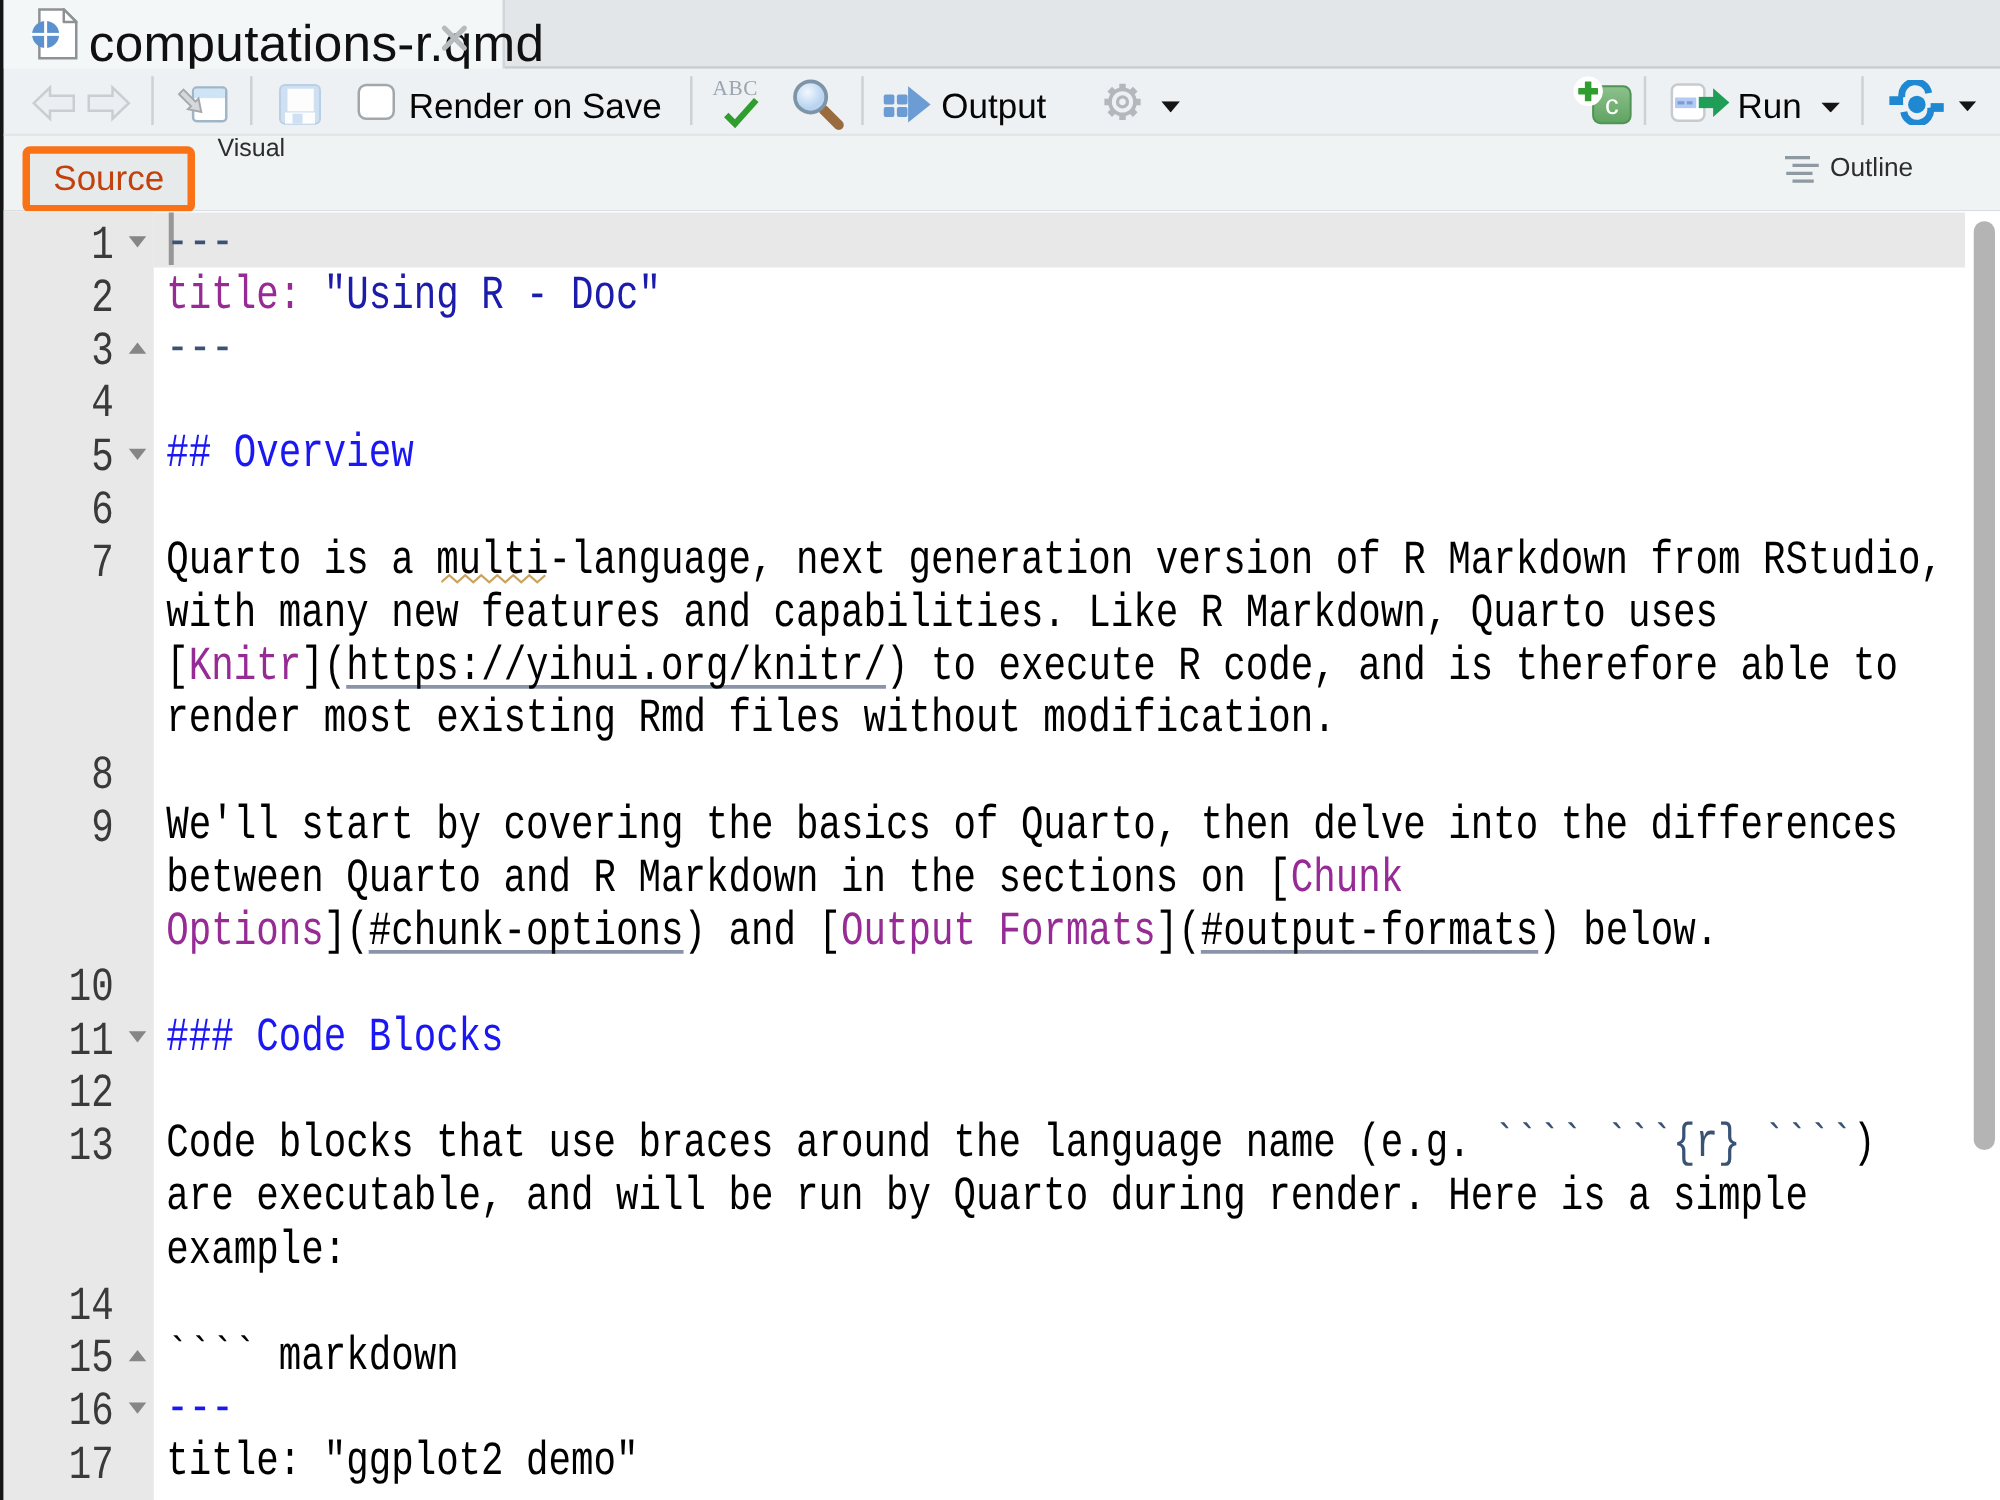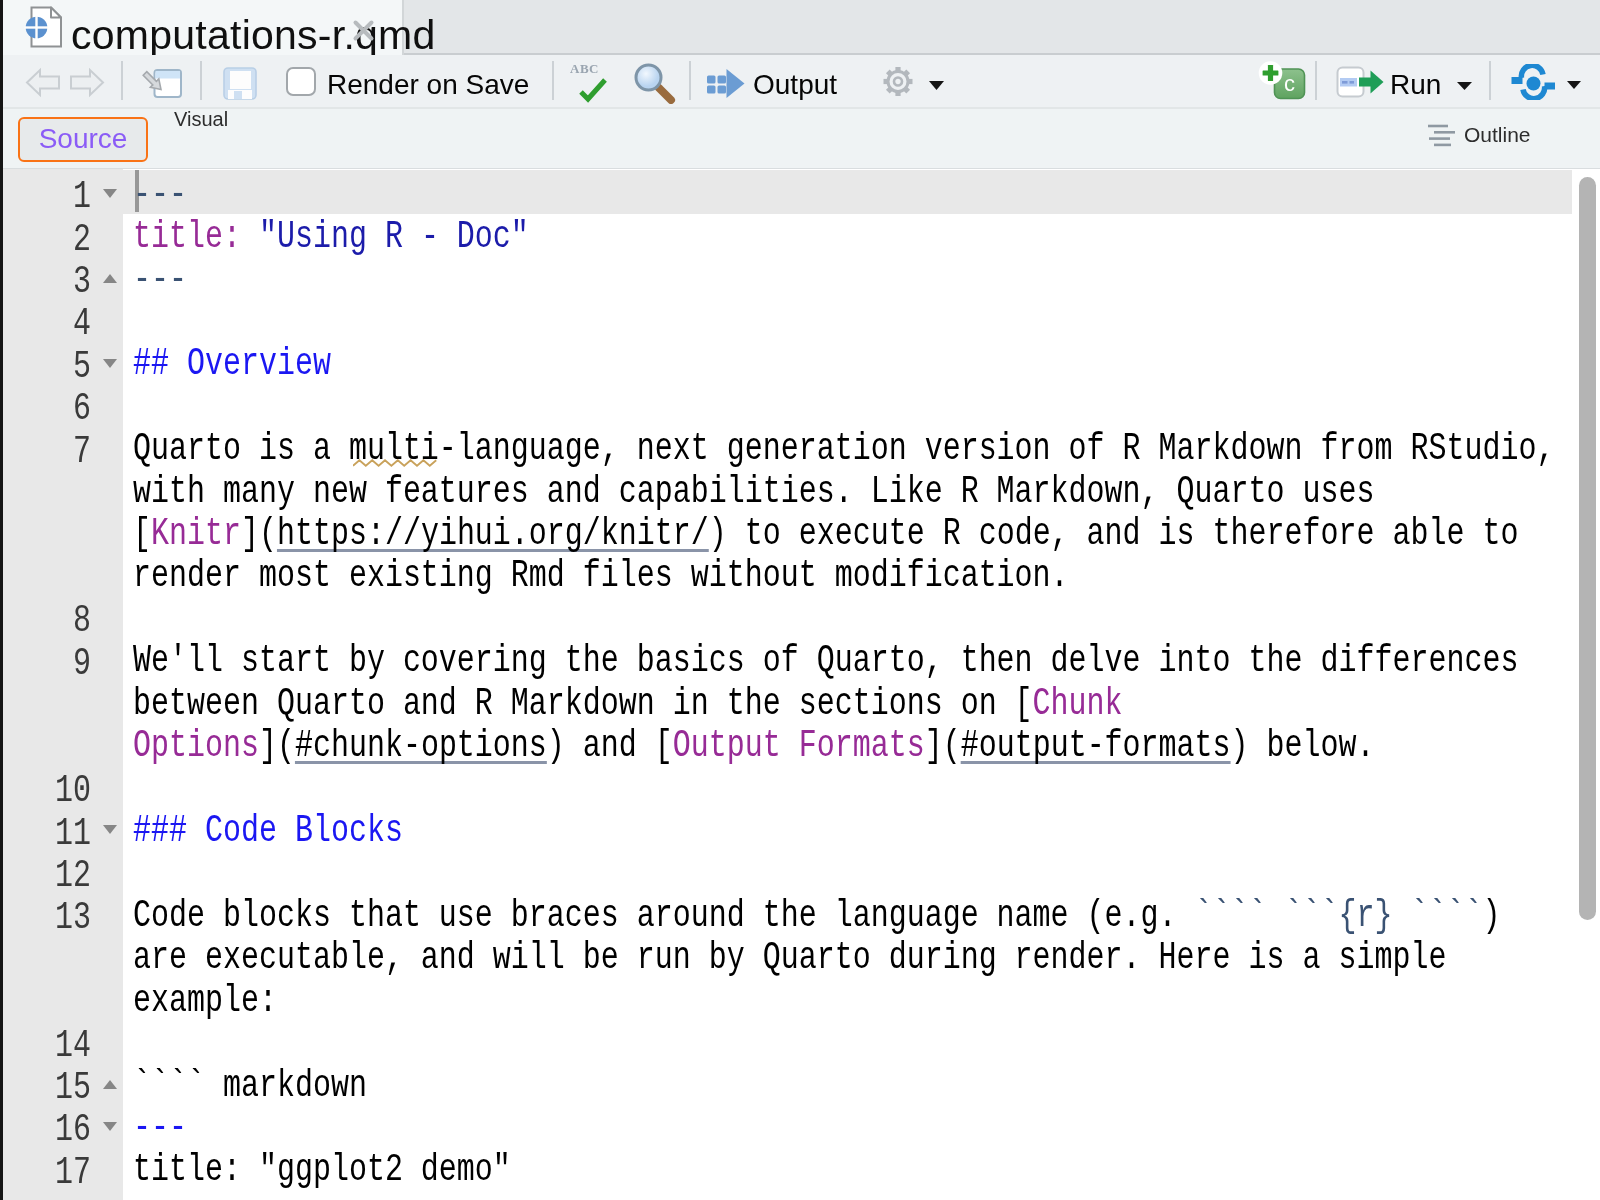--- a/index.html
+++ b/index.html
@@ -4,22 +4,22 @@
     font-family:"Liberation Sans",sans-serif;}
   .abs{position:absolute;}
   #edge{left:0;top:0;width:3px;height:1200px;background:#151515;}
   #tabbar{left:3px;top:0;width:1597px;height:55px;background:#e3e6e8;border-bottom:0;}
   #tabstrip-border{left:404px;top:53px;width:1196px;height:2px;background:#c9cdd0;}
   #tab{left:3px;top:0;width:401px;height:55px;background:#f4f7f8;border-right:2px solid #d2d6d8;box-sizing:border-box;}
   #tabtitle{left:71px;top:12px;font-size:41px;letter-spacing:0.25px;color:#101010;}
   #toolbar{left:3px;top:55px;width:1597px;height:52px;background:#eef1f3;border-bottom:2px solid #e2e6e7;}
   .sep{position:absolute;top:61px;height:39px;width:2px;background:#ccd1d5;}
   #subbar{left:3px;top:109px;width:1597px;height:59px;background:#eff3f4;border-bottom:1px solid #d9dddf;}
-  #srcbtn{left:18px;top:117px;width:126px;height:41px;background:#e7eaeb;border:2px solid #f97316;border-radius:6px;
-     font-size:28px;color:#8b5cf6;text-align:center;line-height:40px;}
+  #srcbtn{left:18px;top:117px;width:126px;height:41px;background:#e7eaeb;border:6px solid #f97316;border-radius:6px;
+     font-size:28px;color:#c2410c;text-align:center;line-height:40px;}
   #visual{left:174px;top:108px;font-size:20px;color:#2d2d2d;}
   #outline-txt{left:1464px;top:123px;font-size:21px;color:#2d2d2d;}
   .lbl{position:absolute;font-size:28px;color:#060606;}
   #editor{left:3px;top:169px;width:1597px;height:1031px;background:#fff;}
   #gutter{left:0px;top:0px;width:119.5px;height:1031px;background:#e8e8e8;}
   #activeline{left:119.5px;top:0.5px;width:1449.5px;height:44.5px;background:#e8e8e8;}
   #cursor{left:132px;top:1px;width:3.5px;height:42px;background:#979797;}
   #thumb{left:1575.5px;top:7.5px;width:17px;height:743px;background:#b4b4b4;border-radius:8.5px;}
   #nums{left:-32.5px;top:7.2px;width:120px;text-align:right;white-space:pre;
      font-family:"Liberation Mono",monospace;font-size:38px;line-height:42.42px;color:#3a3a3a;
@@ -68,21 +68,21 @@
 <svg class="abs" style="left:223px;top:67px" width="34" height="33" viewBox="0 0 34 33">
   <rect x="1" y="1" width="32" height="31" rx="4" fill="#cfe0f2" stroke="#b9cfe6" stroke-width="1.6"></rect>
   <rect x="7" y="4" width="21" height="18" fill="#fdfdfd"></rect>
   <rect x="5" y="23" width="24" height="9" fill="#fdfdfd"></rect>
   <rect x="11" y="24" width="8" height="8" fill="#cfe0f2"></rect>
 </svg>
 <div class="abs" style="left:286px;top:67px;width:26px;height:25px;background:#fff;border:2.5px solid #a2a7ab;border-radius:7px"></div>
 <div class="lbl" style="left:327px;top:69px">Render on Save</div>
 <div class="sep" style="left:552px"></div>
 
-<div class="abs" style="left:570px;top:61px;font-family:'Liberation Serif',serif;font-weight:bold;font-size:13px;color:#9aa5b0;letter-spacing:0.5px">ABC</div>
+<div class="abs" style="left:570px;top:61px;font-family:'Liberation Serif',serif;font-weight:normal;font-size:17px;color:#9aa5b0;letter-spacing:0.5px">ABC</div>
 <svg class="abs" style="left:578px;top:77px" width="30" height="26" viewBox="0 0 30 26">
   <path d="M3 15 L10 22 L27 3" stroke="#2f9e2f" stroke-width="5" fill="none"></path>
 </svg>
 
 <svg class="abs" style="left:631px;top:59px" width="48" height="45" viewBox="0 0 48 45">
   <defs>
       <radialGradient id="lens" cx="40%" cy="35%">
         <stop offset="0%" stop-color="#f2f8fe"></stop>
         <stop offset="100%" stop-color="#b9d4f0"></stop>
       </radialGradient>

